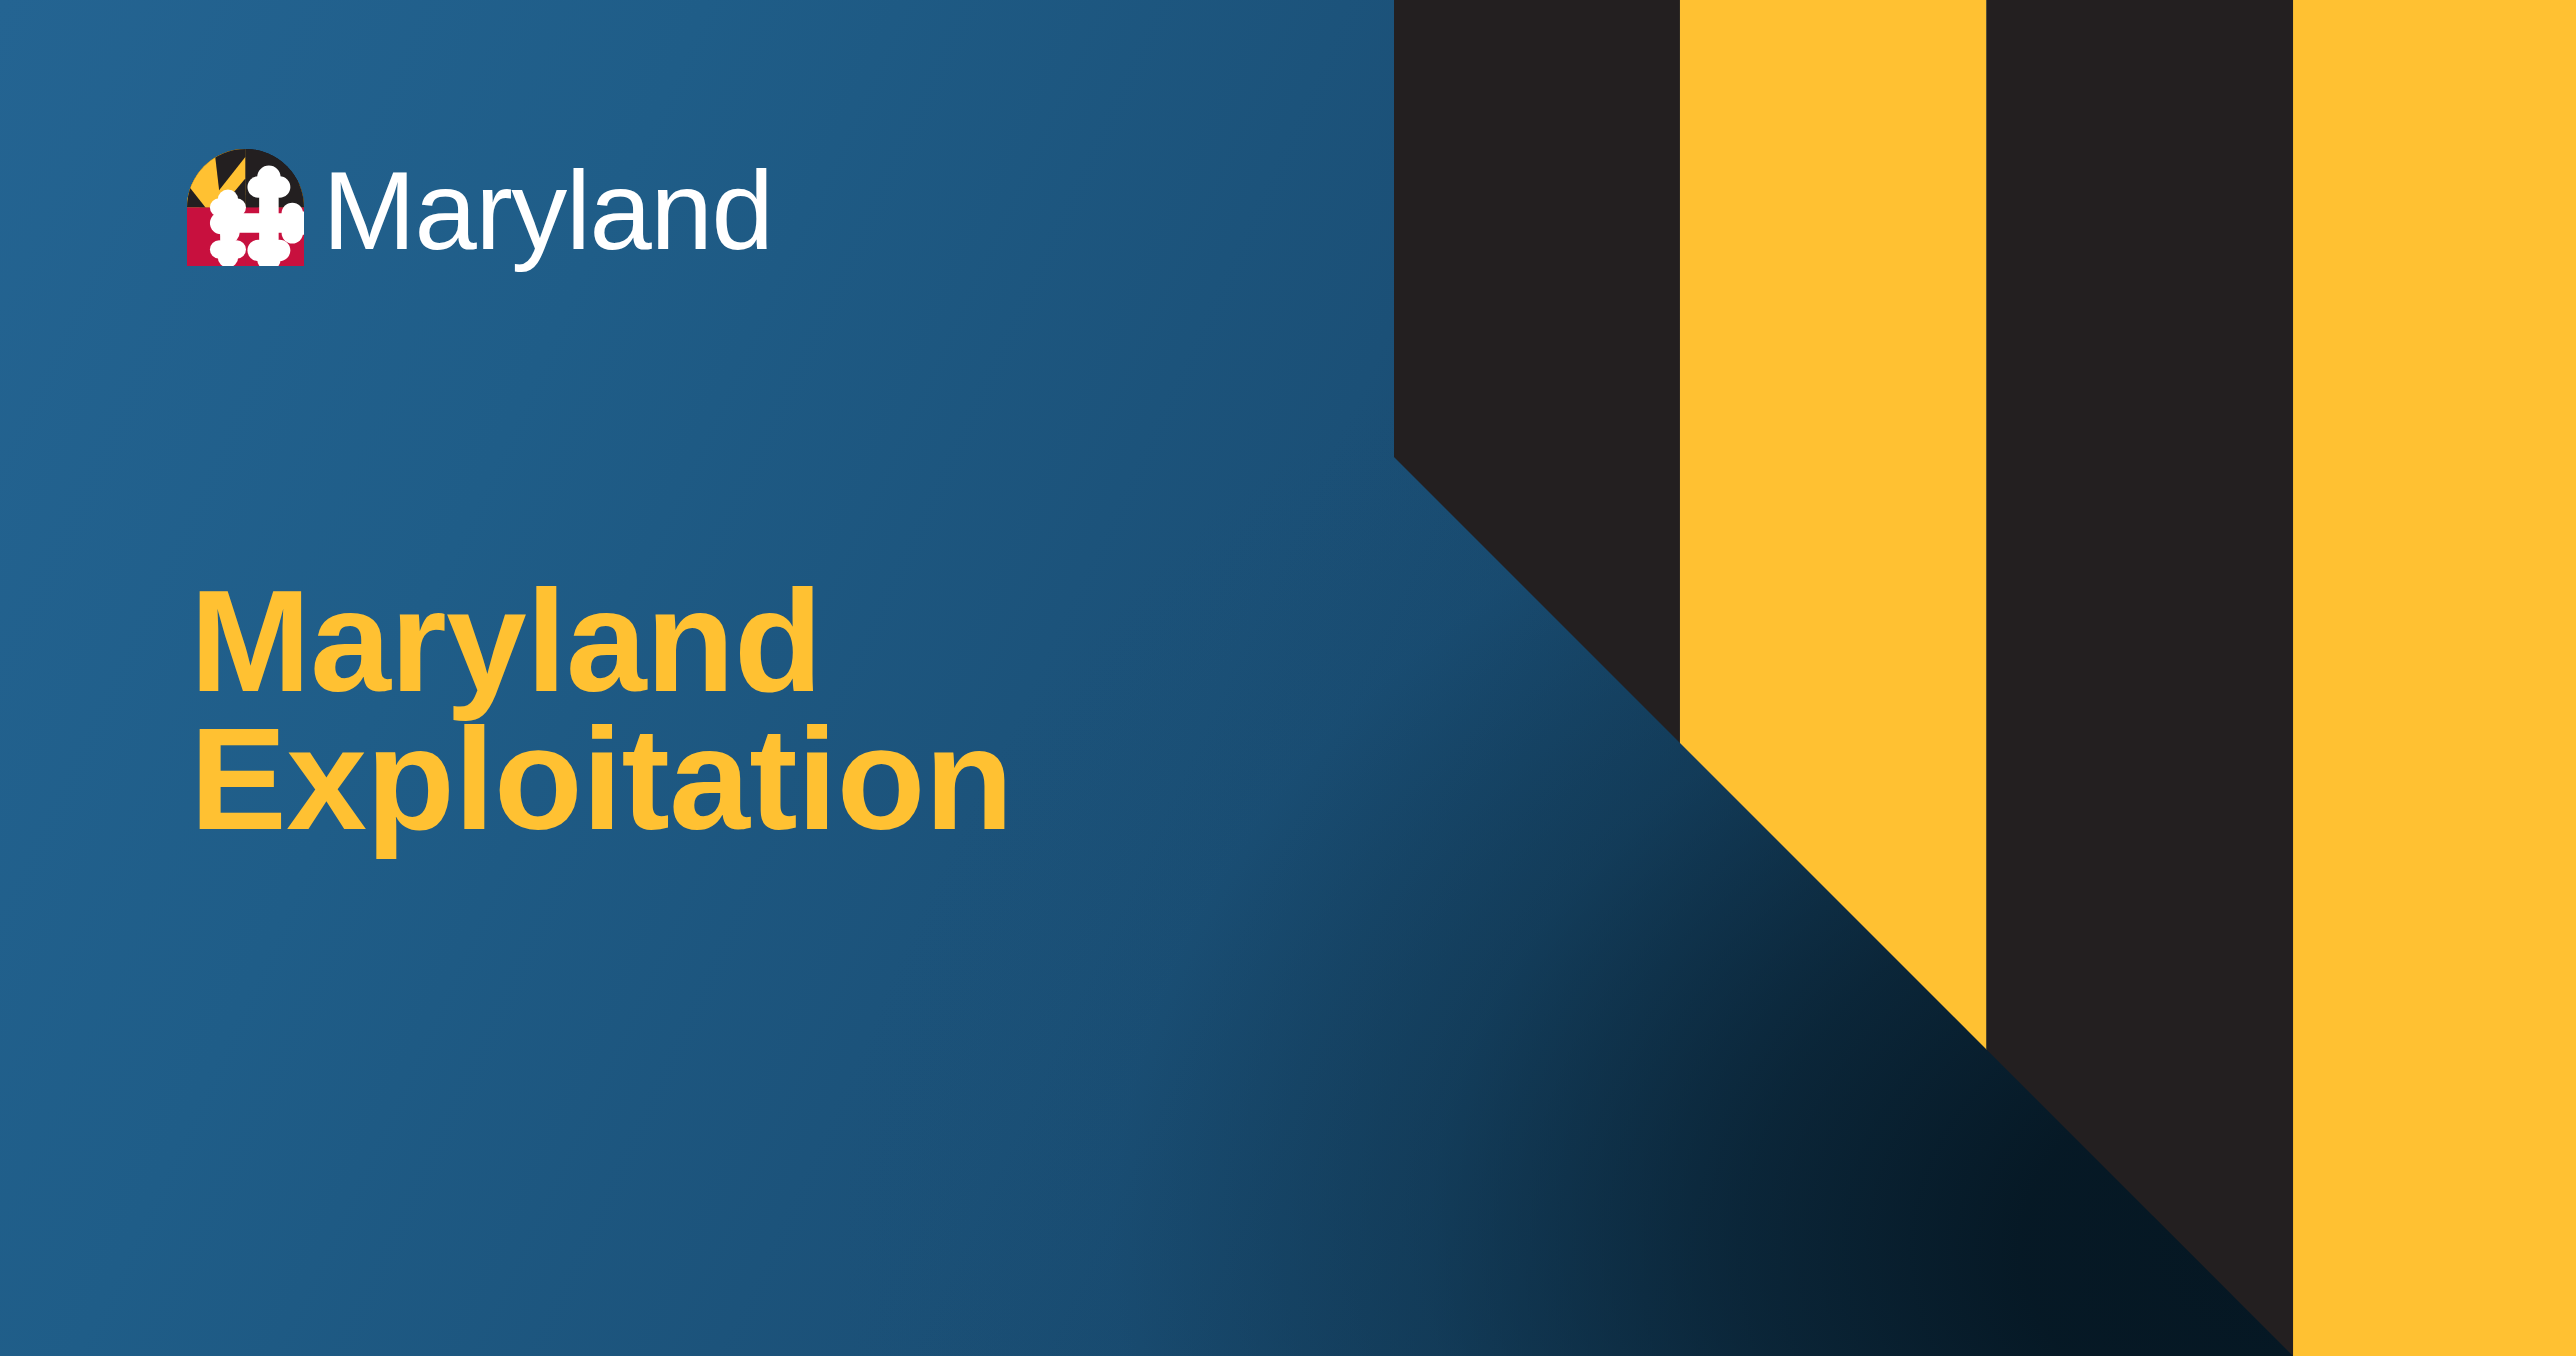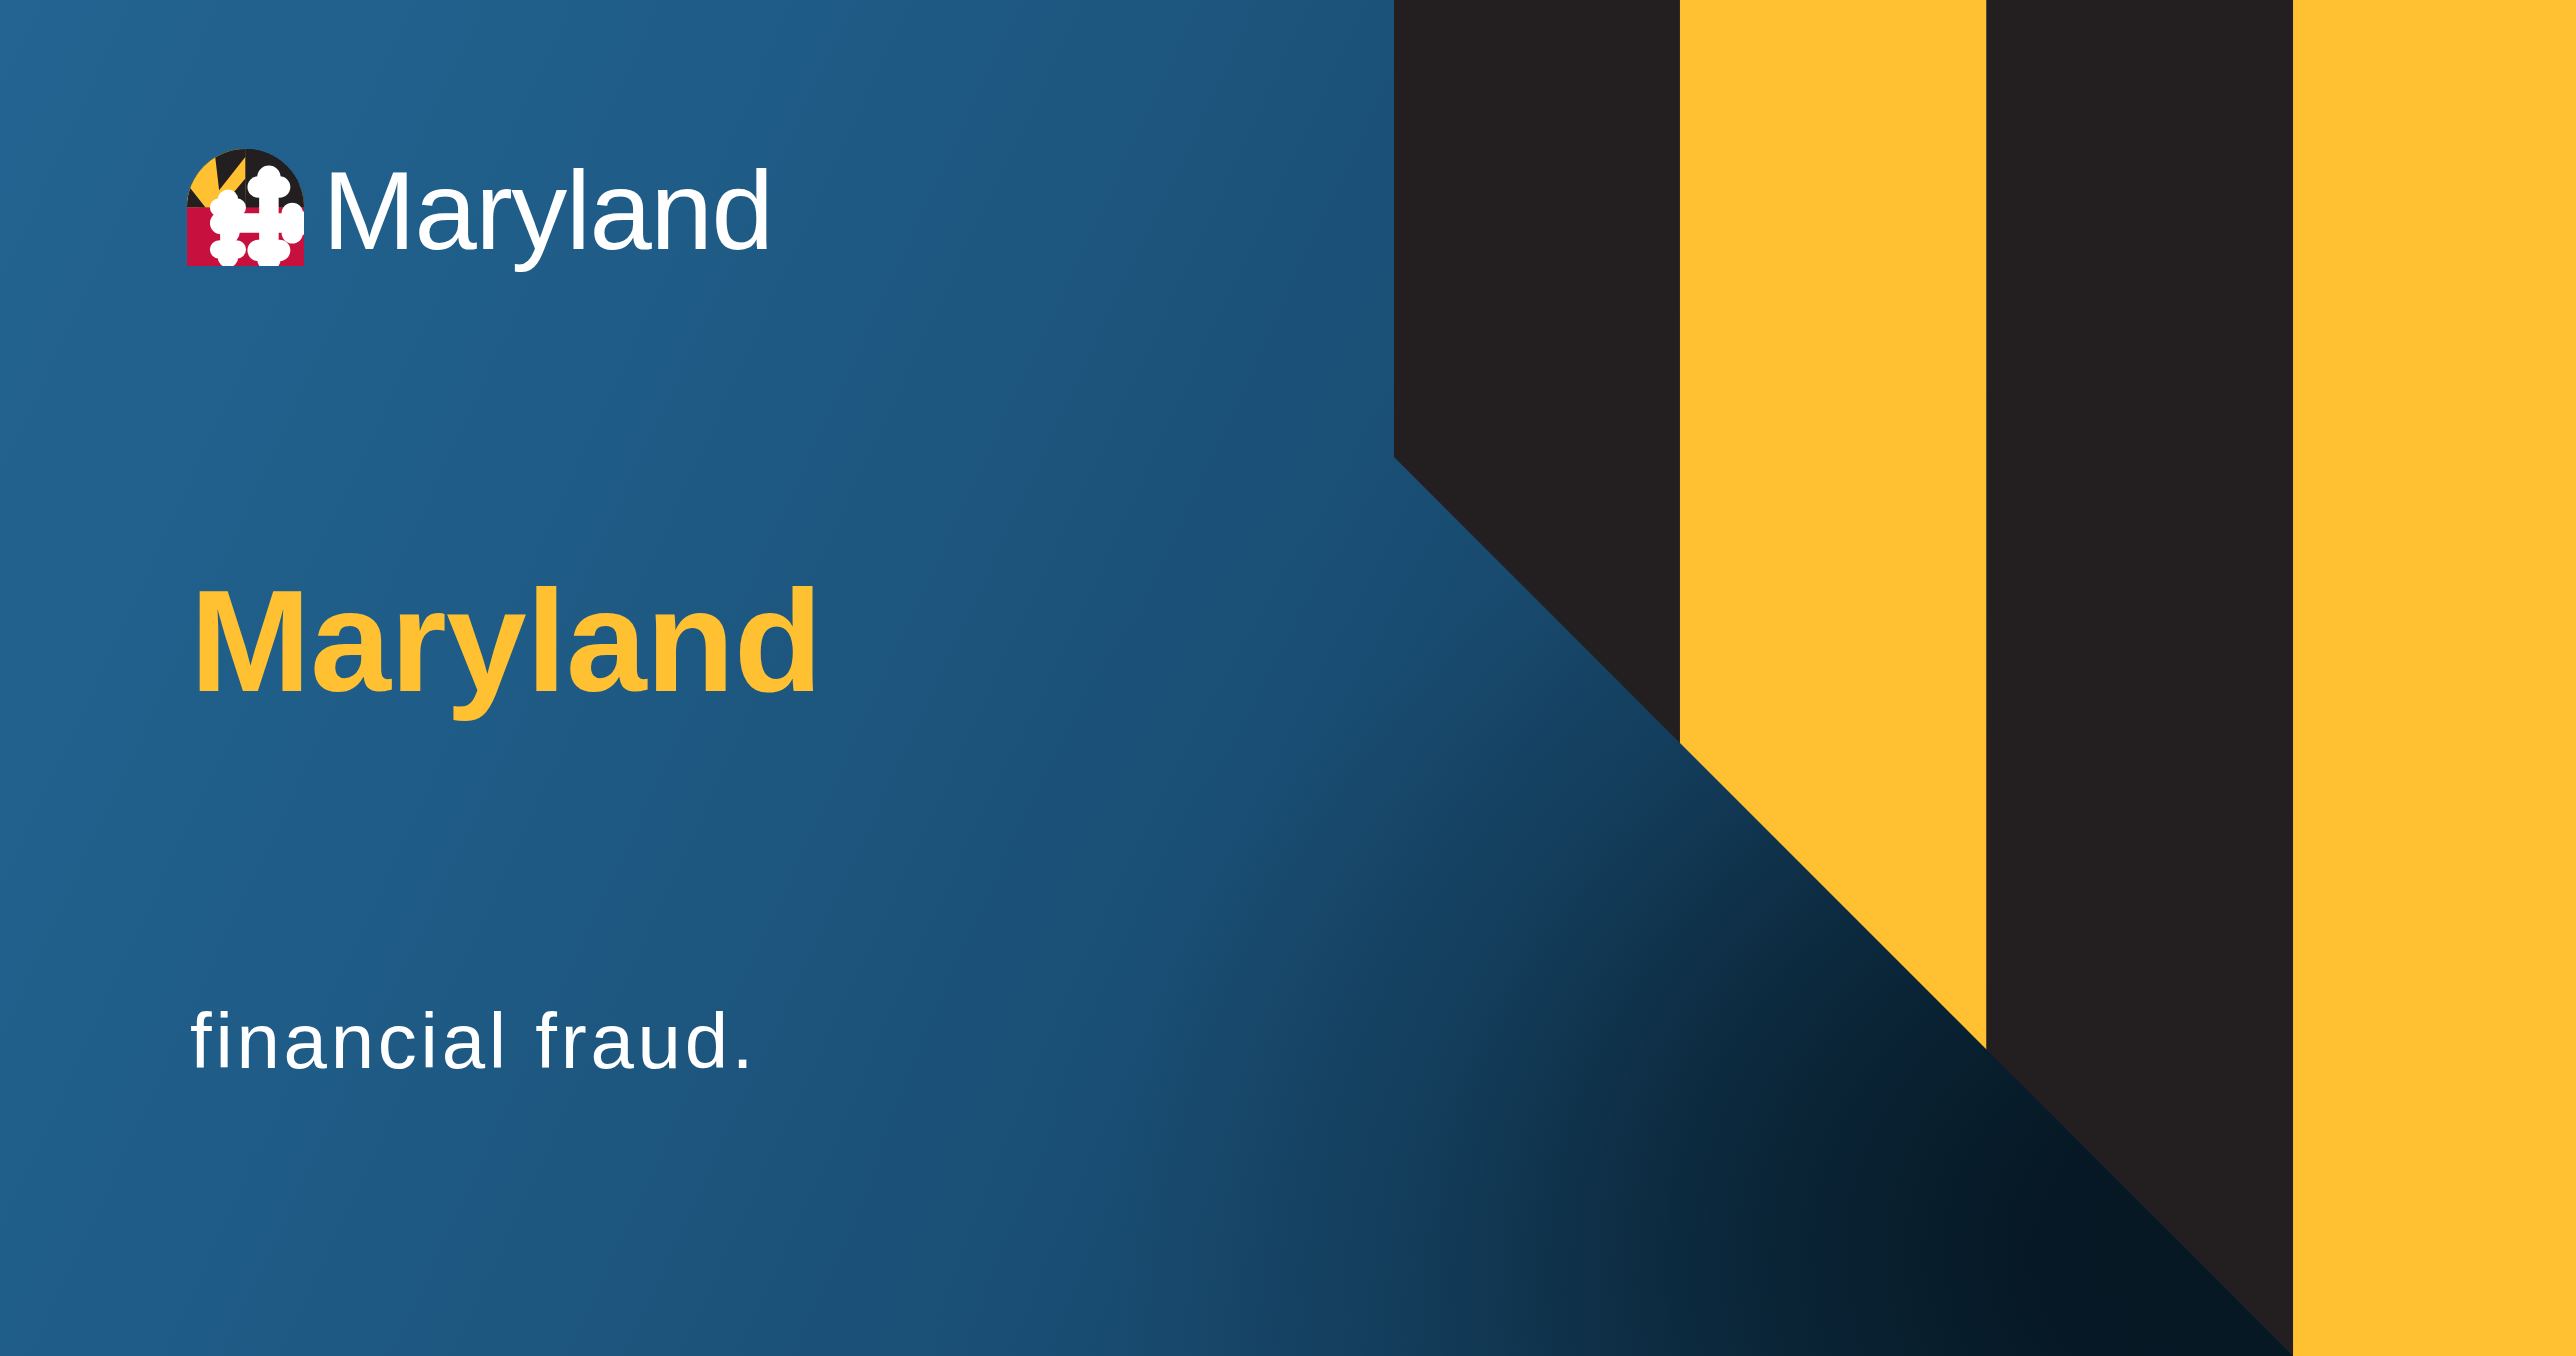--- a/index.html
+++ b/index.html
@@ -220,20 +220,20 @@
             </g>
           </g>
         </svg>
       </div>
       <div class="wordmark">Maryland</div>
     </div>
   </div>
 
   <div class="headline">
     <span class="hl-line">Maryland</span>
+    <span class="hl-line">Exploitation</span>
   </div>
 
   <div class="subhead">
-    <span class="sub-line">financial fraud.</span>
   </div>
 
 </div>
 
 
 </body></html>

